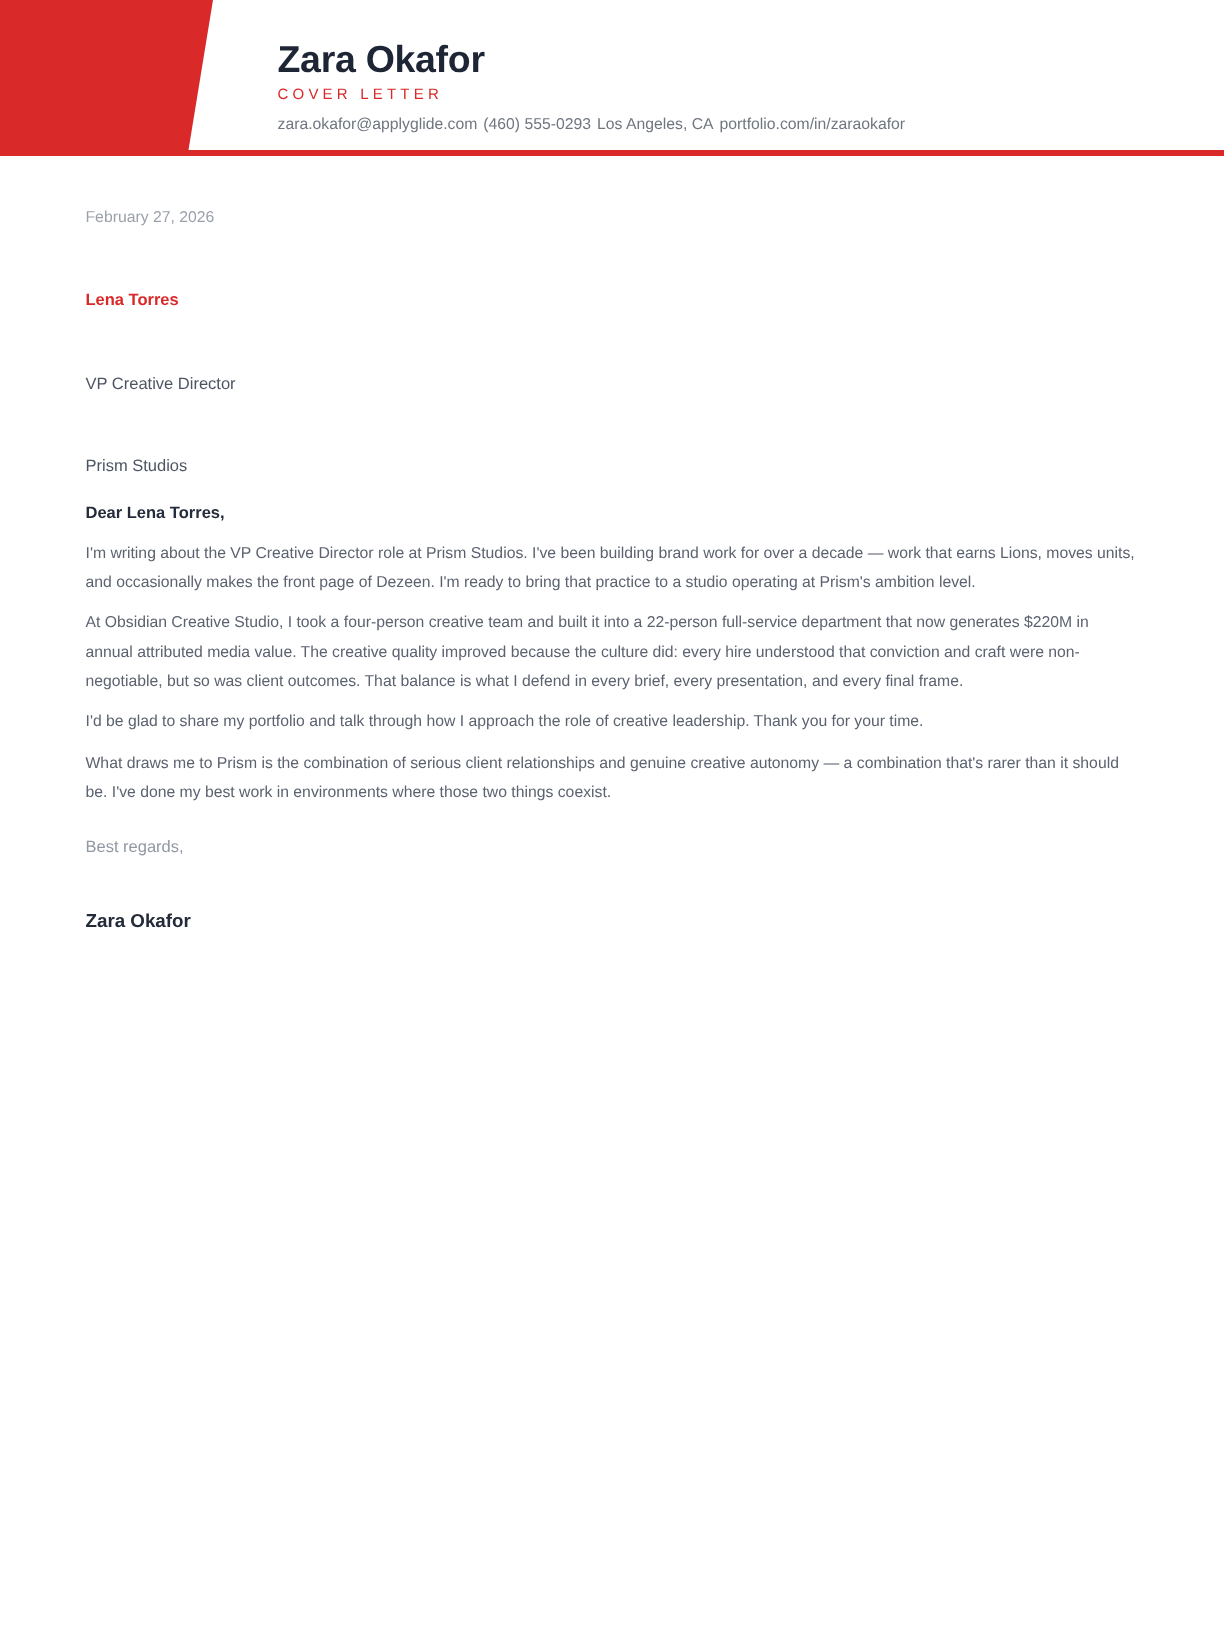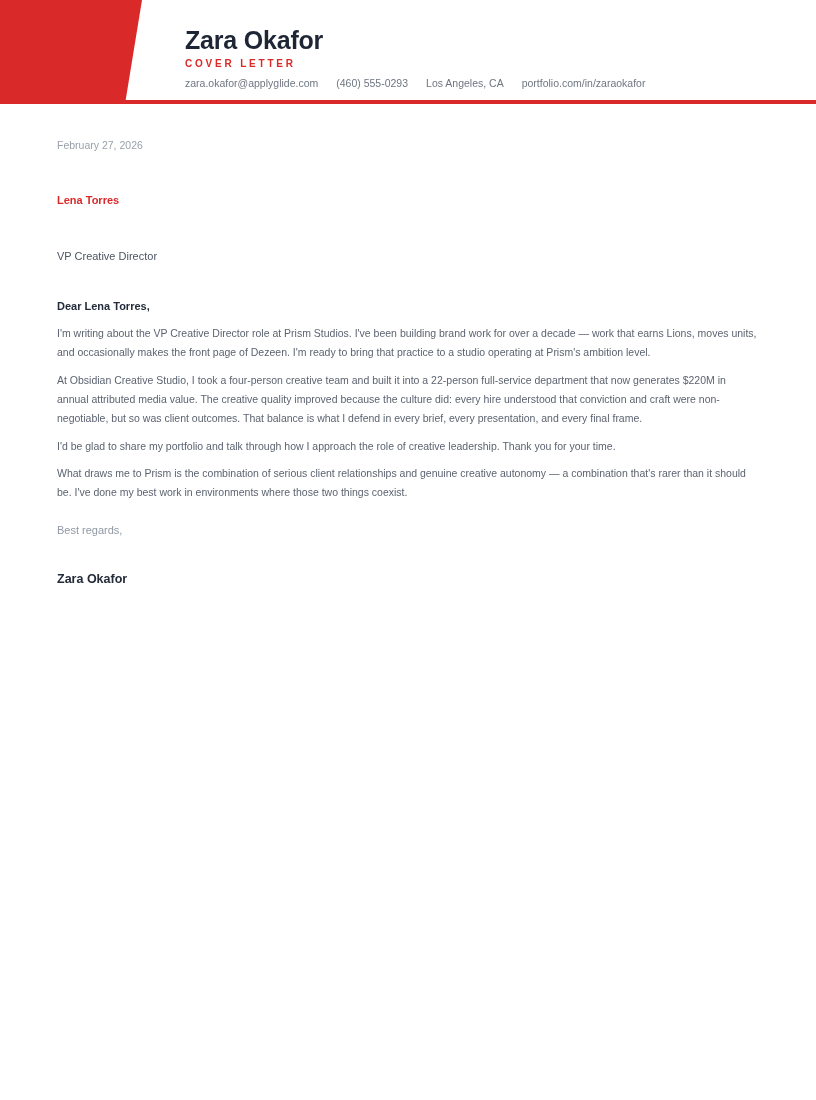--- a/index.html
+++ b/index.html
@@ -36,28 +36,28 @@
   .person-name{
     margin-top:28px;
     font-size:25px;line-height:25px;
     font-weight:bold;
     letter-spacing:-0.2px;
     color:var(--navy);
   }
   .doc-subtitle{
     margin-top:6px;
     font-size:10px;line-height:10px;
-    font-weight:bold;
+    font-weight:normal;
     letter-spacing:2.8px;
     color:var(--red);
   }
   .contact-row{
     margin-top:8px;
     display:flex;
-    gap:18px;
+    gap:4px;
     font-size:10.5px;line-height:13px;
     color:var(--contact-gray);
     white-space:nowrap;
   }
   .letter{
     padding:32px 57px 0 57px;
   }
   .date{
     font-size:10.5px;line-height:18px;
     color:var(--date-gray);
@@ -66,21 +66,21 @@
   .recipient-line{
     font-size:11px;line-height:17.6px;
     color:var(--recipient-gray);
     margin-top:38px;
   }
   .recipient-name{
     color:var(--red);
     font-weight:bold;
   }
   .salutation{
-    margin-top:32px;
+    margin-top:12px;
     font-size:11px;line-height:19px;
     font-weight:bold;
     color:#242B3A;
   }
   .para{
     margin-top:8px;
     font-size:10.5px;line-height:19.3px;
     color:var(--body-gray);
   }
   .closing{
@@ -111,20 +111,21 @@
     </div>
   </div>
 </header>
 
 <main class="letter">
   <div class="date">February 27, 2026</div>
 
   <div class="recipient">
     <div class="recipient-line recipient-name">Lena Torres</div>
     <div class="recipient-line">VP Creative Director</div>
+    <div class="recipient-line">Prism Studios</div>
   </div>
 
   <div class="salutation">Dear Lena Torres,</div>
 
   <p class="para">I'm writing about the VP Creative Director role at Prism Studios. I've been building brand work for over a decade — work that earns Lions, moves units, and occasionally makes the front page of Dezeen. I'm ready to bring that practice to a studio operating at Prism's ambition level.</p>
   <p class="para">At Obsidian Creative Studio, I took a four-person creative team and built it into a 22-person full-service department that now generates $220M in annual attributed media value. The creative quality improved because the culture did: every hire understood that conviction and craft were non-negotiable, but so was client outcomes. That balance is what I defend in every brief, every presentation, and every final frame.</p>
   <p class="para">I'd be glad to share my portfolio and talk through how I approach the role of creative leadership. Thank you for your time.</p>
   <p class="para">What draws me to Prism is the combination of serious client relationships and genuine creative autonomy — a combination that's rarer than it should be. I've done my best work in environments where those two things coexist.</p>
 
   <div class="closing">Best regards,</div>

